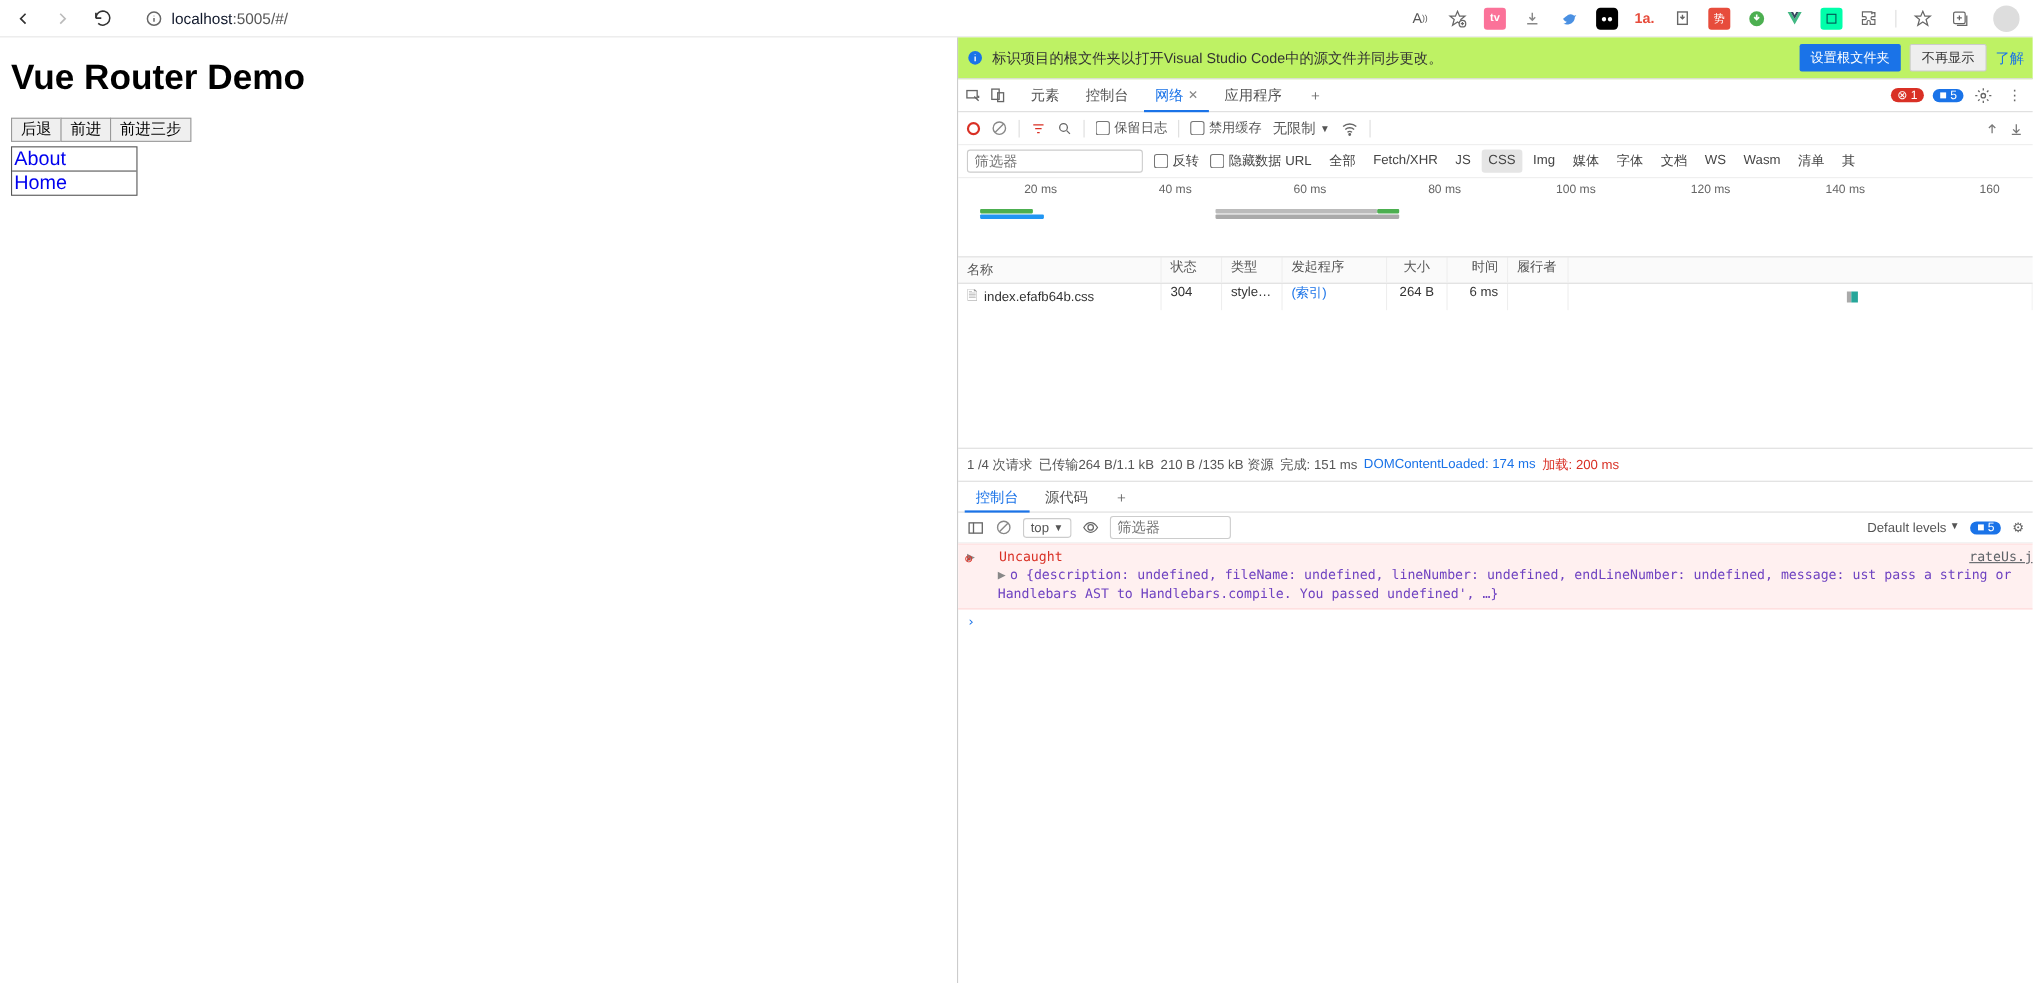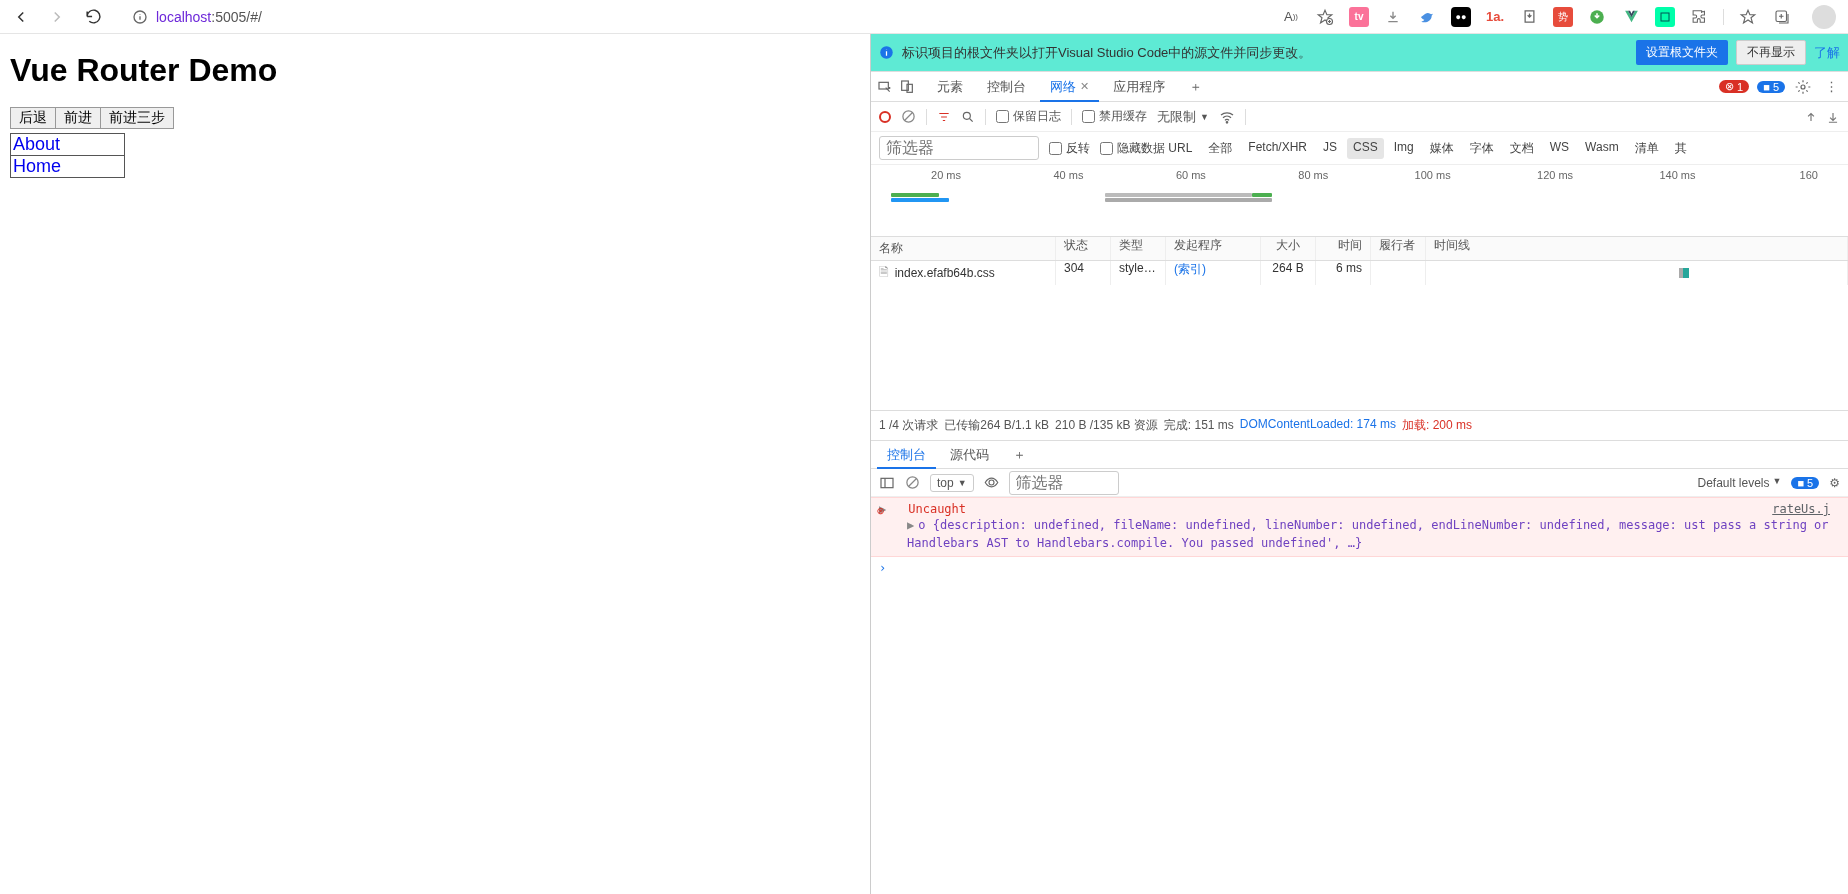--- a/index.html
+++ b/index.html
@@ -32,38 +32,38 @@
   display:flex;
   align-items:center;
   height:30px;
   border-radius:4px;
   padding:0 8px;
   gap:8px;
   margin: 0 10px;
 }
 .url-info-icon{color:#666}
 .url-text{color:#555;font-size:14px}
-.url-text .host{color:#6d28d9}
+.url-text .host{color:#0f172a}
 .ext-icons{display:flex;align-items:center;gap:14px;padding:0 6px}
 .ext-icons .ic{width:20px;height:20px;display:flex;align-items:center;justify-content:center;border-radius:4px}
 .avatar{width:24px;height:24px;border-radius:50%;background:#ddd;margin-left:6px}
 
 
 .split{display:flex;height:calc(894px - 34px)}
 .page{width:870px;padding:18px 10px;overflow:auto}
 .page h1{font-size:32px;font-weight:700;margin-bottom:18px}
 .page-btns{display:flex;margin-bottom:4px}
 .page-btns button{font-family:inherit;font-size:14px;padding:1px 8px;border:1px solid #999;background:#efefef;margin-right:-1px}
 .link-box{border:1px solid #555;width:115px}
 .link-box a{display:block;color:#0000EE;font-size:18px;padding:0 2px;text-decoration:none}
 .link-box a:first-child{border-bottom:1px solid #555}
 
 
 .devtools{flex:1;border-left:1px solid #ccc;display:flex;flex-direction:column;min-width:0}
-.dt-infobar{display:flex;align-items:center;gap:8px;padding:6px 8px;background:#5eead4;border-bottom:1px solid #ddd;font-size:13px}
+.dt-infobar{display:flex;align-items:center;gap:8px;padding:6px 8px;background:#bef264;border-bottom:1px solid #ddd;font-size:13px}
 .dt-infobar .info-icon{flex-shrink:0;}
 .dt-infobar .msg{flex:1;color:#333}
 .dt-infobar .btn-primary{background:#1a73e8;color:#fff;border:none;padding:4px 10px;border-radius:2px;font-size:12px}
 .dt-infobar .btn-sec{background:#eee;color:#333;border:1px solid #ccc;padding:3px 10px;border-radius:2px;font-size:12px}
 .dt-infobar .learn{color:#1a73e8;cursor:pointer;margin-left:auto}
 
 .dt-tabs{display:flex;align-items:center;border-bottom:1px solid #ddd;height:30px;padding:0 6px;gap:4px}
 .dt-tab{padding:0 10px;height:100%;display:flex;align-items:center;color:#555;font-size:13px;position:relative;cursor:pointer}
 .dt-tab.active{color:#1a73e8}
 .dt-tab.active::after{content:"";position:absolute;left:0;right:0;bottom:-1px;height:2px;background:#1a73e8}
@@ -78,21 +78,21 @@
 .net-toolbar .rec{width:12px;height:12px;border:2px solid #d93025;border-radius:50%}
 .net-toolbar .noclick{color:#888}
 .net-toolbar .filter-ic{color:#d93025}
 .chk{display:flex;align-items:center;gap:4px;font-size:12px}
 .chk input{margin:0}
 .divider{width:1px;height:16px;background:#ddd}
 .throttle{display:flex;align-items:center;gap:4px}
 .up-down{display:flex;gap:8px;color:#777;margin-left:auto}
 
 .net-filterbar{display:flex;align-items:center;gap:10px;padding:4px 8px;border-bottom:1px solid #eee;font-size:12px;color:#444}
-.filter-input{border:1px solid #ccc;border-radius:3px;padding:2px 6px;width:160px;font-size:16px}
+.filter-input{border:1px solid #ccc;border-radius:3px;padding:2px 6px;width:160px;font-size:13px}
 .type-pills{display:flex;gap:4px;flex-wrap:nowrap}
 .type-pill{padding:2px 6px;border-radius:3px;cursor:pointer;white-space:nowrap}
 .type-pill.sel{background:#e5e5e5}
 
 .cookie-bar{display:flex;align-items:center;gap:14px;padding:4px 8px;border-bottom:1px solid #eee;font-size:12px;color:#444}
 
 .timeline{height:72px;border-bottom:1px solid #ddd;position:relative;overflow:hidden}
 .tl-labels{display:flex;position:absolute;top:4px;left:0;right:0;justify-content:space-between;padding:0 30px;color:#666;font-size:11px}
 .tl-labels span{width:60px;text-align:right}
 .tl-track{position:absolute;top:24px;left:0;right:0;height:12px}
@@ -124,21 +124,21 @@
 .console-tabs{display:flex;align-items:center;border-bottom:1px solid #ddd;height:28px;padding:0 6px;gap:4px}
 .console-toolbar{display:flex;align-items:center;gap:10px;padding:3px 8px;border-bottom:1px solid #eee;font-size:12px;color:#555;height:28px}
 .ctx-sel{border:1px solid #ccc;padding:1px 6px;border-radius:3px;display:flex;align-items:center;gap:4px;font-size:12px}
 .lvls{display:flex;gap:3px}
 
 .console-body{flex:1;overflow:auto;font-family:Consolas,Menlo,monospace;font-size:12px}
 .err-row{background:#fff0f0;border-top:1px solid #ffd7d7;border-bottom:1px solid #ffd7d7;padding:4px 8px;position:relative}
 .err-row .err-ic{color:#d93025;position:absolute;left:6px;top:6px}
 .err-row .caret{color:#888;margin-right:4px}
 .err-row .uncaught{color:#d93025;margin-left:18px}
-.err-row .src{position:absolute;right:18px;top:4px;color:#5f6368;text-decoration:underline;cursor:pointer}
+.err-row .src{position:absolute;right:0;top:4px;color:#5f6368;text-decoration:underline;cursor:pointer}
 .err-obj{color:#6f42c1;padding-left:28px;line-height:1.5;}
 .prompt{color:#1a73e8;padding:4px 8px}
 
 svg{display:block}
 </style>
 </head>
 <body>
 
 <div class="browser-bar">
   <div class="nav-btn">
@@ -410,21 +410,20 @@
 
     <div class="net-grid">
       <div class="net-head">
         <div class="c c-name">名称</div>
         <div class="c c-status">状态</div>
         <div class="c c-type">类型</div>
         <div class="c c-init">发起程序</div>
         <div class="c c-size">大小</div>
         <div class="c c-time">时间</div>
         <div class="c c-fulfill">履行者</div>
-        <div class="c c-wf">时间线</div>
       </div>
       <div class="net-body">
         <div class="net-row">
           <div class="c c-name">
               <span class="file-ic">🗎</span>
               <span>index.efafb64b.css</span>
             </div>
           <div class="c c-status">304</div>
           <div class="c c-type">stylesh...</div>
           <div class="c c-init"><span class="link">(索引)</span></div>

